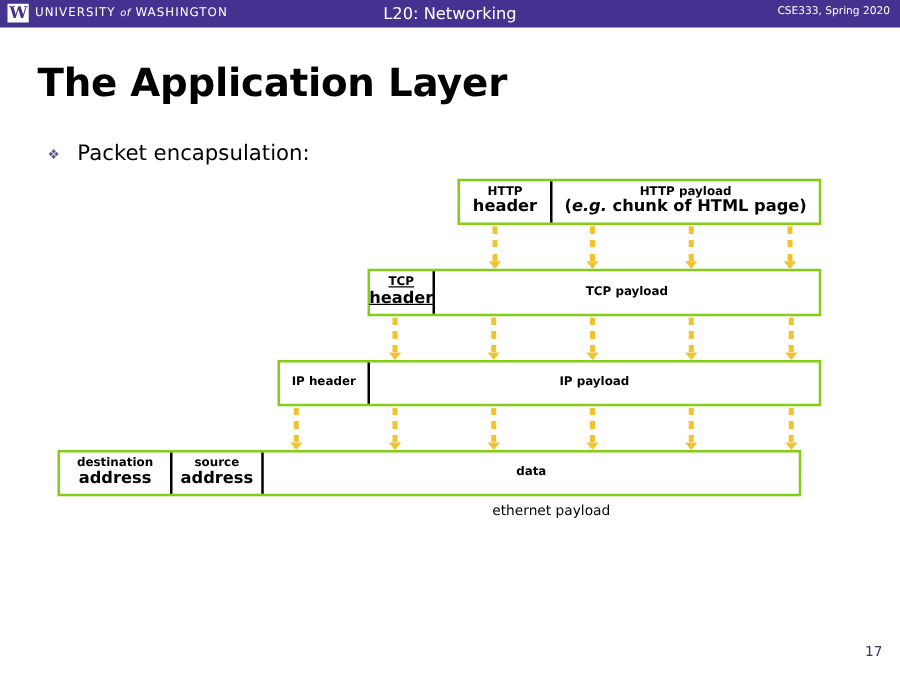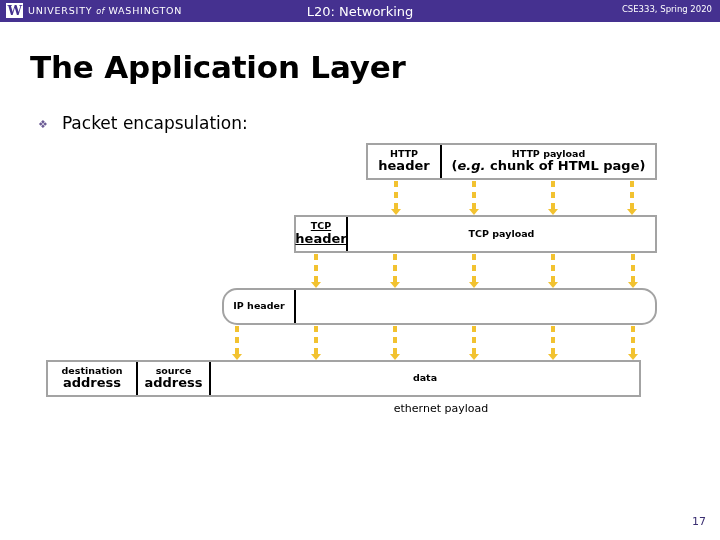--- a/index.html
+++ b/index.html
@@ -103,21 +103,21 @@
   .diagram {
     position: absolute;
     left: 0; top: 0;
     width: 720px;
     height: 540px;
     pointer-events: none;
   }
   .row {
     position: absolute;
     display: flex;
-    border: 2px solid #a3a3a3;
+    border: 2px solid #84cc16;
     box-sizing: border-box;
     background: #ffffff;
     pointer-events: auto;
   }
   .cell {
     display: flex;
     flex-direction: column;
     align-items: center;
     justify-content: center;
     box-sizing: border-box;
@@ -135,21 +135,21 @@
     font-weight: bold;
     font-size: 13px;
   }
   .cell .sub .ital {
     font-style: italic;
   }
 
   
   #row-http   { left: 366px; top: 143px; width: 291px; height: 37px; }
   #row-tcp    { left: 294px; top: 215px; width: 363px; height: 38px; }
-  #row-ip     { left: 222px; top: 288px; width: 435px; height: 37px; border-radius: 15px; }
+  #row-ip     { left: 222px; top: 288px; width: 435px; height: 37px; }
   #row-eth    { left: 46px;  top: 360px; width: 595px; height: 37px; }
 
   #cell-http-header { width: 74px; }
   #cell-http-payload { flex: 1; }
   #cell-tcp-header { width: 52px; text-decoration: underline; }
   #cell-tcp-payload { flex: 1; }
   #cell-ip-header { width: 72px; }
   #cell-ip-payload { flex: 1; }
   #cell-eth-dest { width: 90px; }
   #cell-eth-src { width: 73px; }
@@ -279,20 +279,23 @@
     </div>
   <div class="connector" style="left:631px; top:254px; height:33px;">
       <div class="stem"></div>
       <div class="head"></div>
     </div>
 
   <div class="row" id="row-ip">
     <div class="cell divider" id="cell-ip-header">
       <span>IP header</span>
     </div>
+    <div class="cell" id="cell-ip-payload">
+      <span>IP payload</span>
+    </div>
   </div>
 
   <div class="connector" style="left:235px; top:326px; height:33px;">
       <div class="stem"></div>
       <div class="head"></div>
     </div>
   <div class="connector" style="left:314px; top:326px; height:33px;">
       <div class="stem"></div>
       <div class="head"></div>
     </div>

